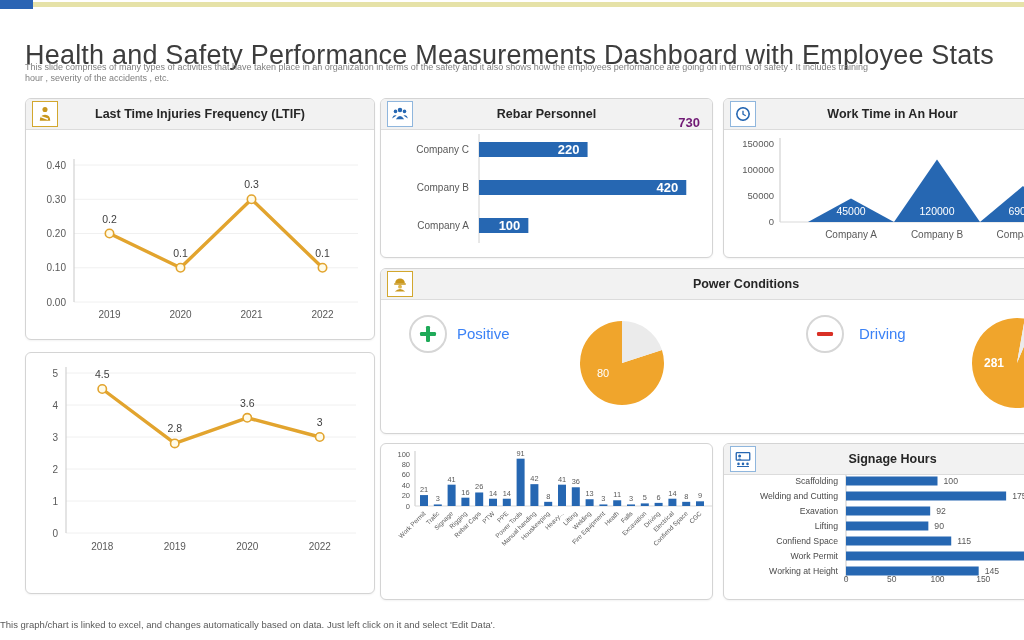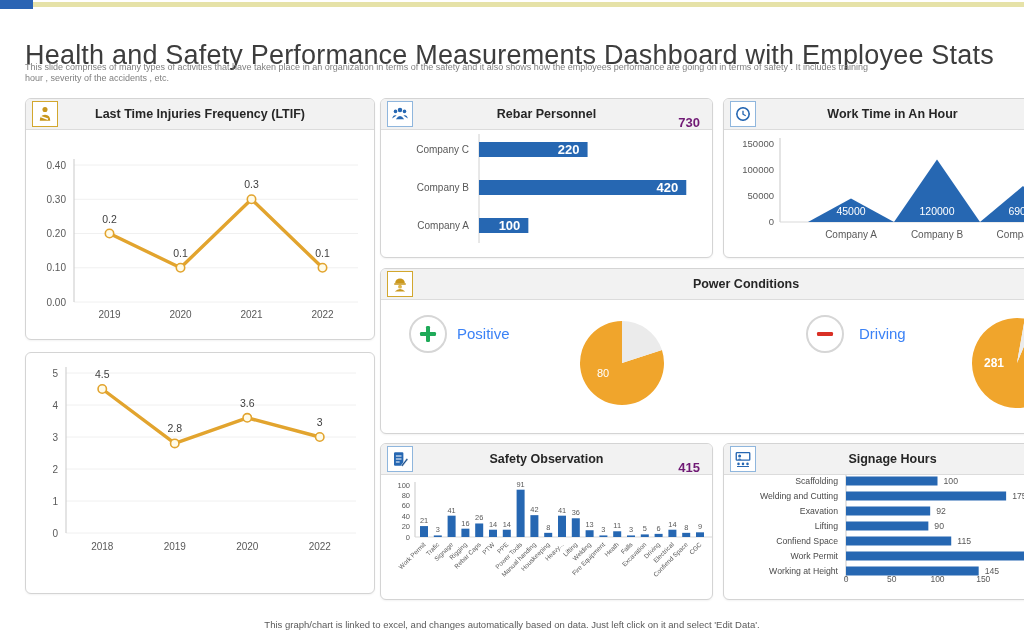--- a/index.html
+++ b/index.html
@@ -21,21 +21,21 @@
   .ptotal{position:absolute;right:12px;top:16px;font-size:13px;font-weight:700;color:#701a75}
   .ibox{position:absolute;left:6px;top:2px;width:26px;height:26px;background:#fff;
         display:flex;align-items:center;justify-content:center;border:1px solid;box-sizing:border-box}
   .ibox.gold{border-color:#d2a72e}
   .ibox.blue{border-color:#8fb6dd}
   .chart{display:block}
   .abschart{position:absolute}
   .sign{position:absolute;width:38px;height:38px;border:2px solid #d6d6d6;border-radius:50%;
         background:#fff;display:flex;align-items:center;justify-content:center;box-sizing:border-box}
   .ulabel{position:absolute;font-size:15px;font-weight:400;color:#3b82f6}
-  .footer{position:absolute;left:0;top:619px;width:1024px;text-align:center;
+  .footer{position:absolute;left:0;top:619px;width:1024px;text-align:left;
           font-size:9.5px;color:#5a5a5a}
 </style>
 </head>
 <body>
 
 <div class="topbar">
   <div class="topbar-blue"></div>
   <div class="topbar-yellow"></div>
 </div>
 
@@ -205,31 +205,20 @@
   </div>
   <div class="ulabel" style="left:478px;top:56px">Driving</div>
   <svg class="chart abschart" width="112" height="112" style="left:570px;top:44px">
       <path d="M66,50 L83.29328951969119,8.455540229915862 A45 45 0 1 1 73.81416799501184,5.683651114450633 Z" fill="#f0a52c"></path>
       <path d="M66,50 L73.81416799501187,5.68365111445064 A45 45 0 0 1 83.29328951969119,8.455540229915862 Z" fill="#ebebeb"></path>
       <text x="33" y="54" font-size="12" font-weight="700" fill="#fff">281</text>
     </svg>
 </section>
 
 <section class="panel" style="left:380px;top:443px;width:331px;height:155px">
-  <header class="phead">
-    <span class="ibox blue">
-      <svg width="18" height="18" viewBox="0 0 24 24">
-          <rect x="4" y="3" width="12.5" height="18" rx="1.5" fill="#2667b2"></rect>
-          <path d="M6.5,8h7.5M6.5,12h7.5M6.5,16h5" stroke="#fff" stroke-width="1.4"></path>
-          <path d="M13.5,20.5l7.5-9.5l1.8,1.5l-7.5,9.5z" fill="#1c4f8a" stroke="#fff" stroke-width="0.7"></path>
-        </svg>
-    </span>
-    <h2>Safety Observation</h2>
-    <span class="ptotal">415</span>
-  </header>
   <svg class="chart" width="331" height="125">
       <text x="29" y="64.5" text-anchor="end" font-size="7.5" fill="#595959">0</text>
       <text x="29" y="54.1" text-anchor="end" font-size="7.5" fill="#595959">20</text>
       <text x="29" y="43.7" text-anchor="end" font-size="7.5" fill="#595959">40</text>
       <text x="29" y="33.3" text-anchor="end" font-size="7.5" fill="#595959">60</text>
       <text x="29" y="22.9" text-anchor="end" font-size="7.5" fill="#595959">80</text>
       <text x="29" y="12.5" text-anchor="end" font-size="7.5" fill="#595959">100</text>
       <line x1="34" x2="34" y1="7" y2="62" stroke="#c9c9c9"></line>
       <line x1="34" x2="331.8" y1="62" y2="62" stroke="#d9d9d9"></line>
       <rect x="39" y="51.08" width="8" height="10.92" fill="#2667b2"></rect>

